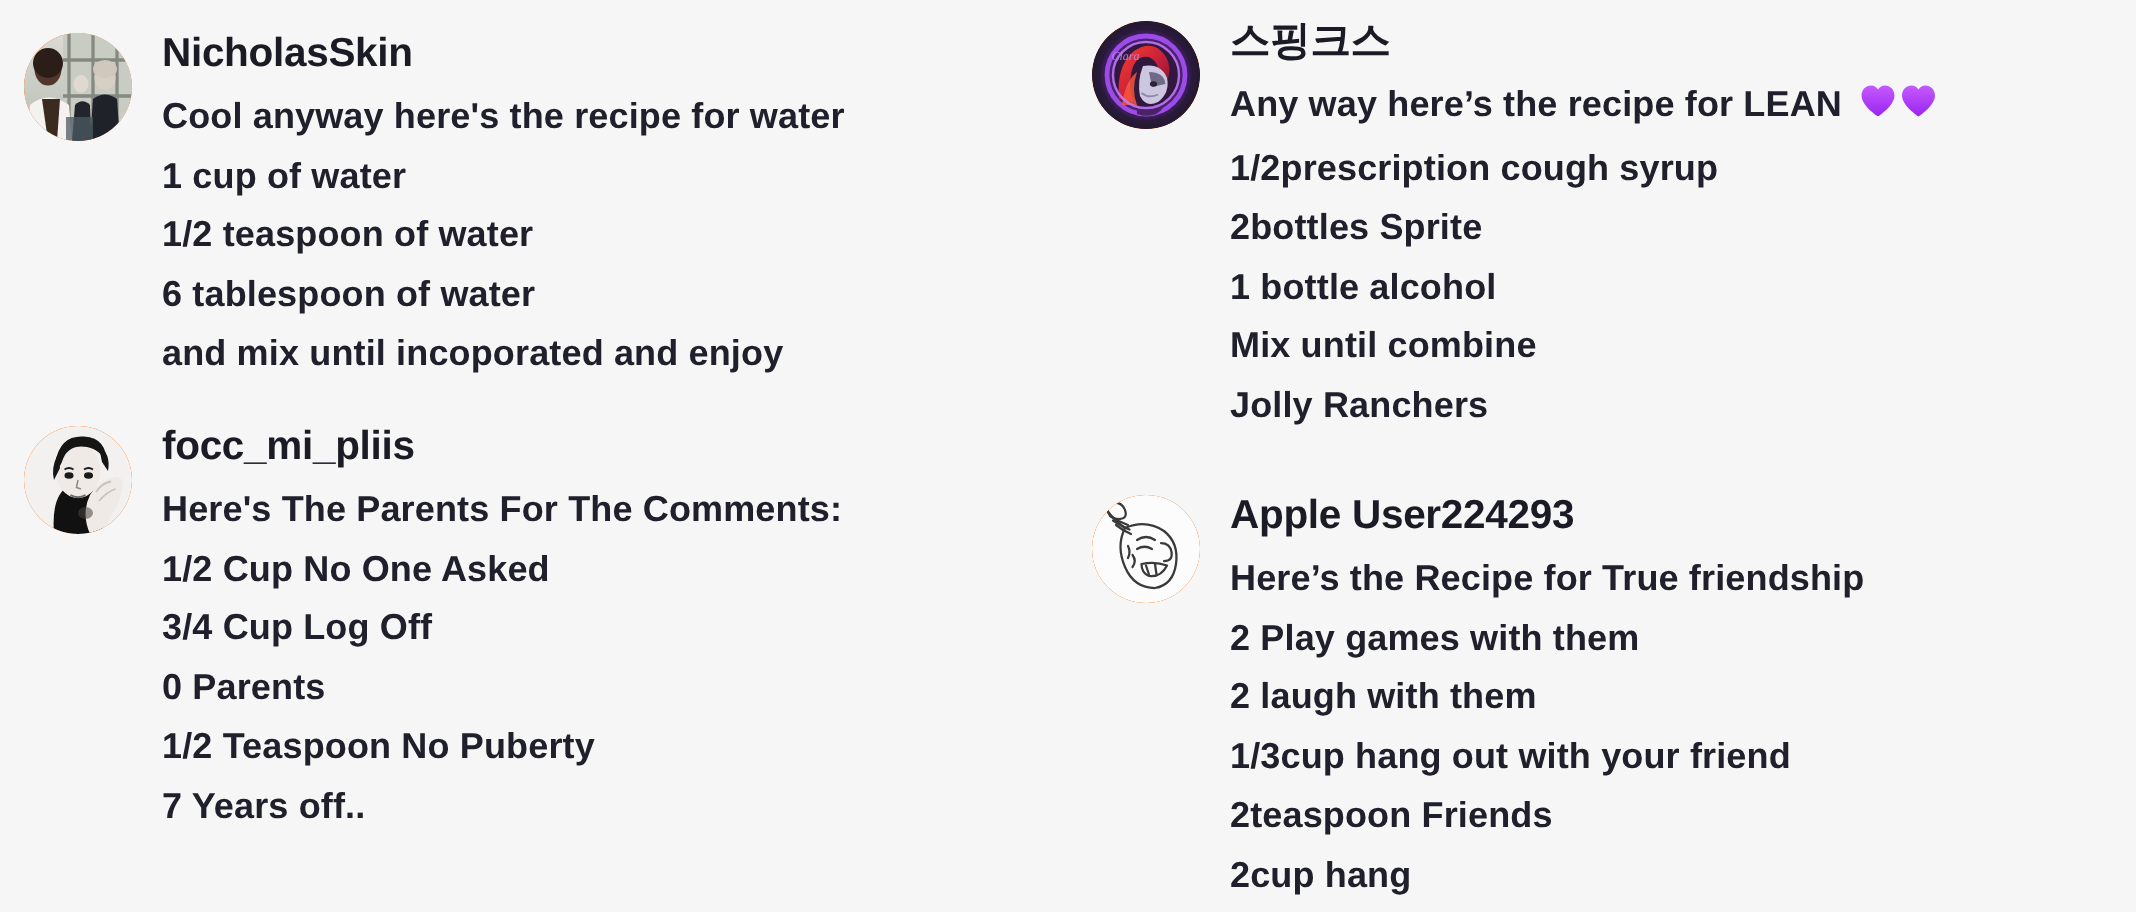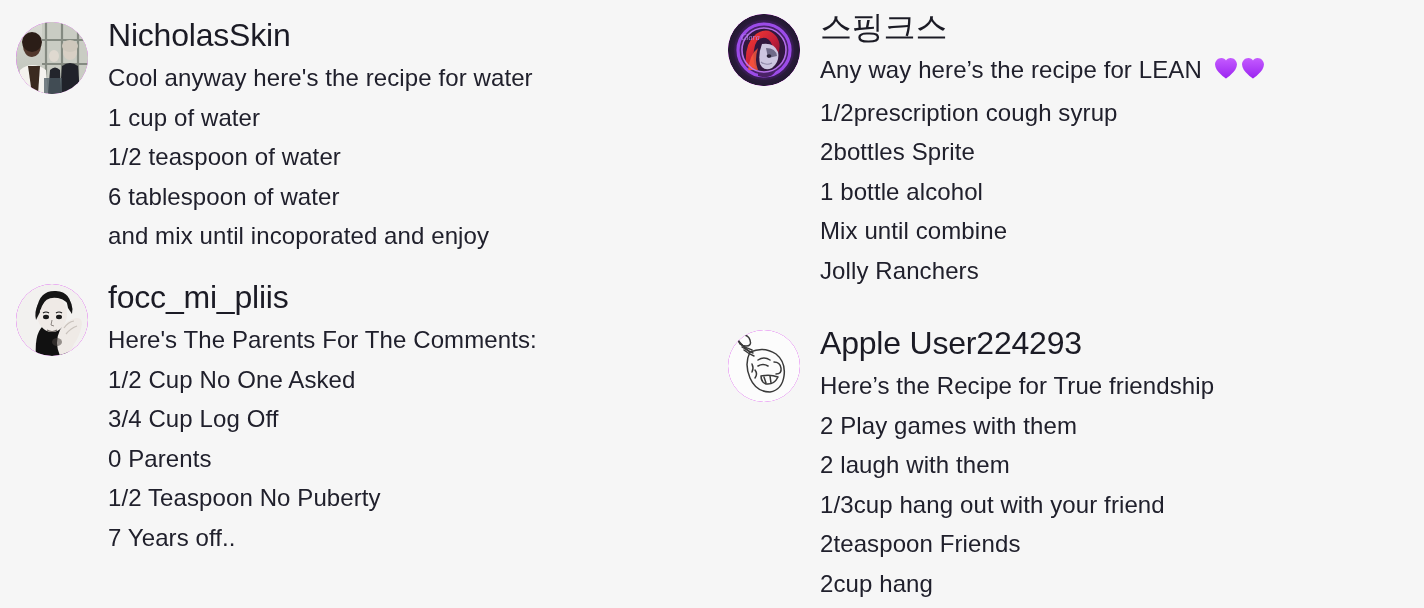--- a/index.html
+++ b/index.html
@@ -30,42 +30,42 @@
   }
 
   .avatar {
     position: absolute;
     left: 0;
     top: 4px;
     width: 72px;
     height: 72px;
     border-radius: 50%;
     overflow: hidden;
-    background: #d946ef;
+    background: #f97316;
   }
   .avatar svg { display: block; width: 72px; height: 72px; }
 
   .username {
-    font-size: 32px;
-    font-weight: 400;
+    font-size: 27px;
+    font-weight: 700;
     letter-spacing: -0.2px;
     color: #1b1b25;
     line-height: 34px;
     margin: 0 0 6px 0;
     white-space: nowrap;
   }
 
   .lines {
     margin: 0;
     padding: 0;
     list-style: none;
   }
   .line {
     font-size: 24px;
-    font-weight: 400;
+    font-weight: 700;
     color: #20202c;
     line-height: 39.5px;
     letter-spacing: 0.1px;
     white-space: nowrap;
   }
 
   .emoji {
     display: inline-block;
     vertical-align: -3px;
     margin-left: 4px;

